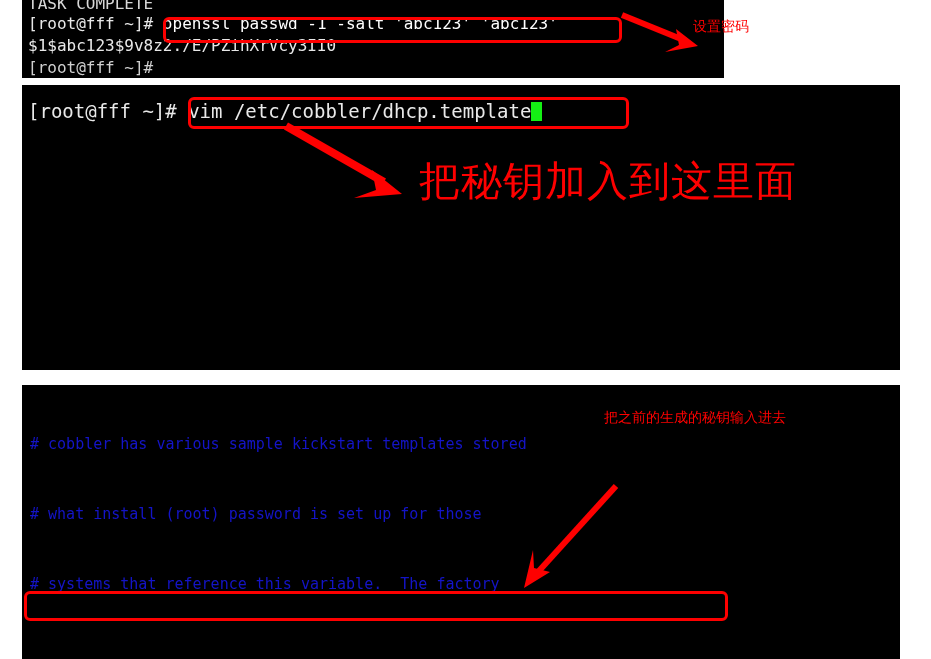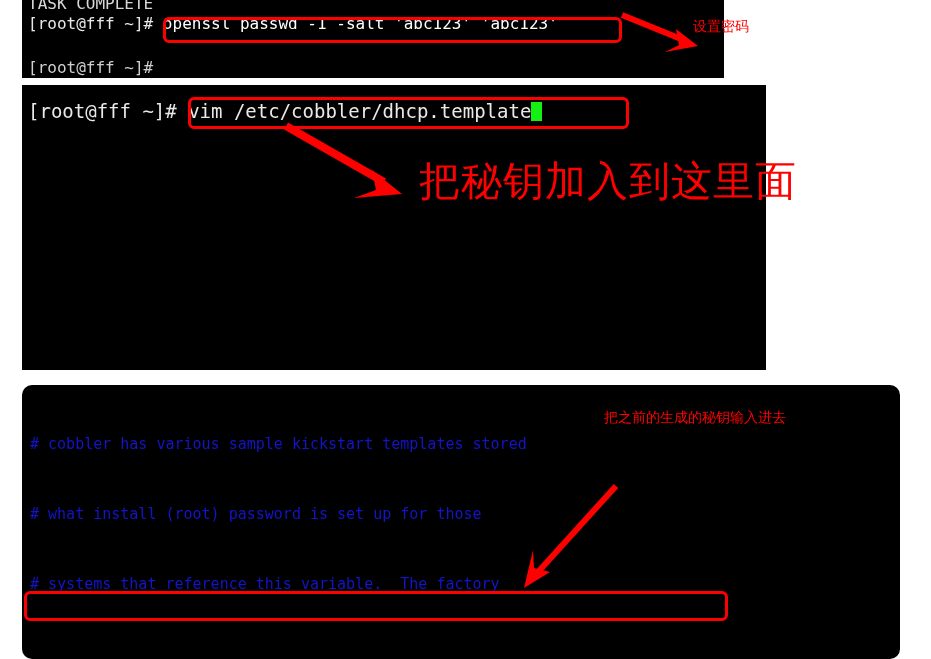--- a/index.html
+++ b/index.html
@@ -24,29 +24,29 @@
 
   .cmd-hl{color:#ffffff;}
 
   
   .redbox{position:absolute;border:3px solid #fe0000;border-radius:6px;box-sizing:border-box;pointer-events:none;}
   #box-1{left:163px;top:17px;width:459px;height:26px;}
   #box-2{left:188px;top:97px;width:441px;height:32px;}
   #box-3{left:24px;top:591px;width:704px;height:30px;}
 
   
-  #panel-2{left:22px;top:85px;width:744px;height:285px;}
+  #panel-2{left:22px;top:85px;width:878px;height:285px;}
   #panel-2 .line{
     position:absolute;left:6px;top:15px;white-space:pre;
     font-size:19px;line-height:22px;color:#e9e9e9;
   }
   .vim-cursor{display:inline-block;width:11px;height:19px;background:#14f014;vertical-align:-3px;}
 
   
-  #panel-3{left:22px;top:385px;width:878px;height:274px;border-radius:10px;}
+  #panel-3{left:22px;top:385px;width:878px;height:274px;}
   #panel-3 .code{
     position:absolute;left:8px;top:2px;
     font-size:15px;line-height:23.2px;white-space:pre;
   }
   #panel-3 .code div{height:23.2px;}
   .c-comment{color:#1414c8;}
 
   
   .cn{
     position:absolute;color:#fe0000;
@@ -63,20 +63,21 @@
   #arrow-3{left:500px;top:480px;}
 </style>
 </head>
 <body>
 
 <div class="panel" id="panel-1">
   <div class="line tty-dim" id="p1-l0">TASK COMPLETE</div>
 
   <div class="line tty-white" id="p1-l1"><span>[root@fff ~]# </span><span class="cmd-hl">openssl passwd -1 -salt 'abc123' 'abc123'</span></div>
 
+  <div class="line tty-white" id="p1-l2">$1$abc123$9v8z2./E/PZihXrVcy3II0</div>
 
   <div class="line tty-dim" id="p1-l3">[root@fff ~]# </div>
 </div>
 
 <div class="redbox" id="box-1"></div>
 
 <svg class="arrow" id="arrow-1" width="90" height="48" viewBox="0 0 90 48">
   <path d="M2 3 L66 29" stroke="#fe0000" stroke-width="6" fill="none"></path>
   <path d="M78 34 L56 17 L59 33 L45 40 Z" fill="#fe0000"></path>
 </svg>

